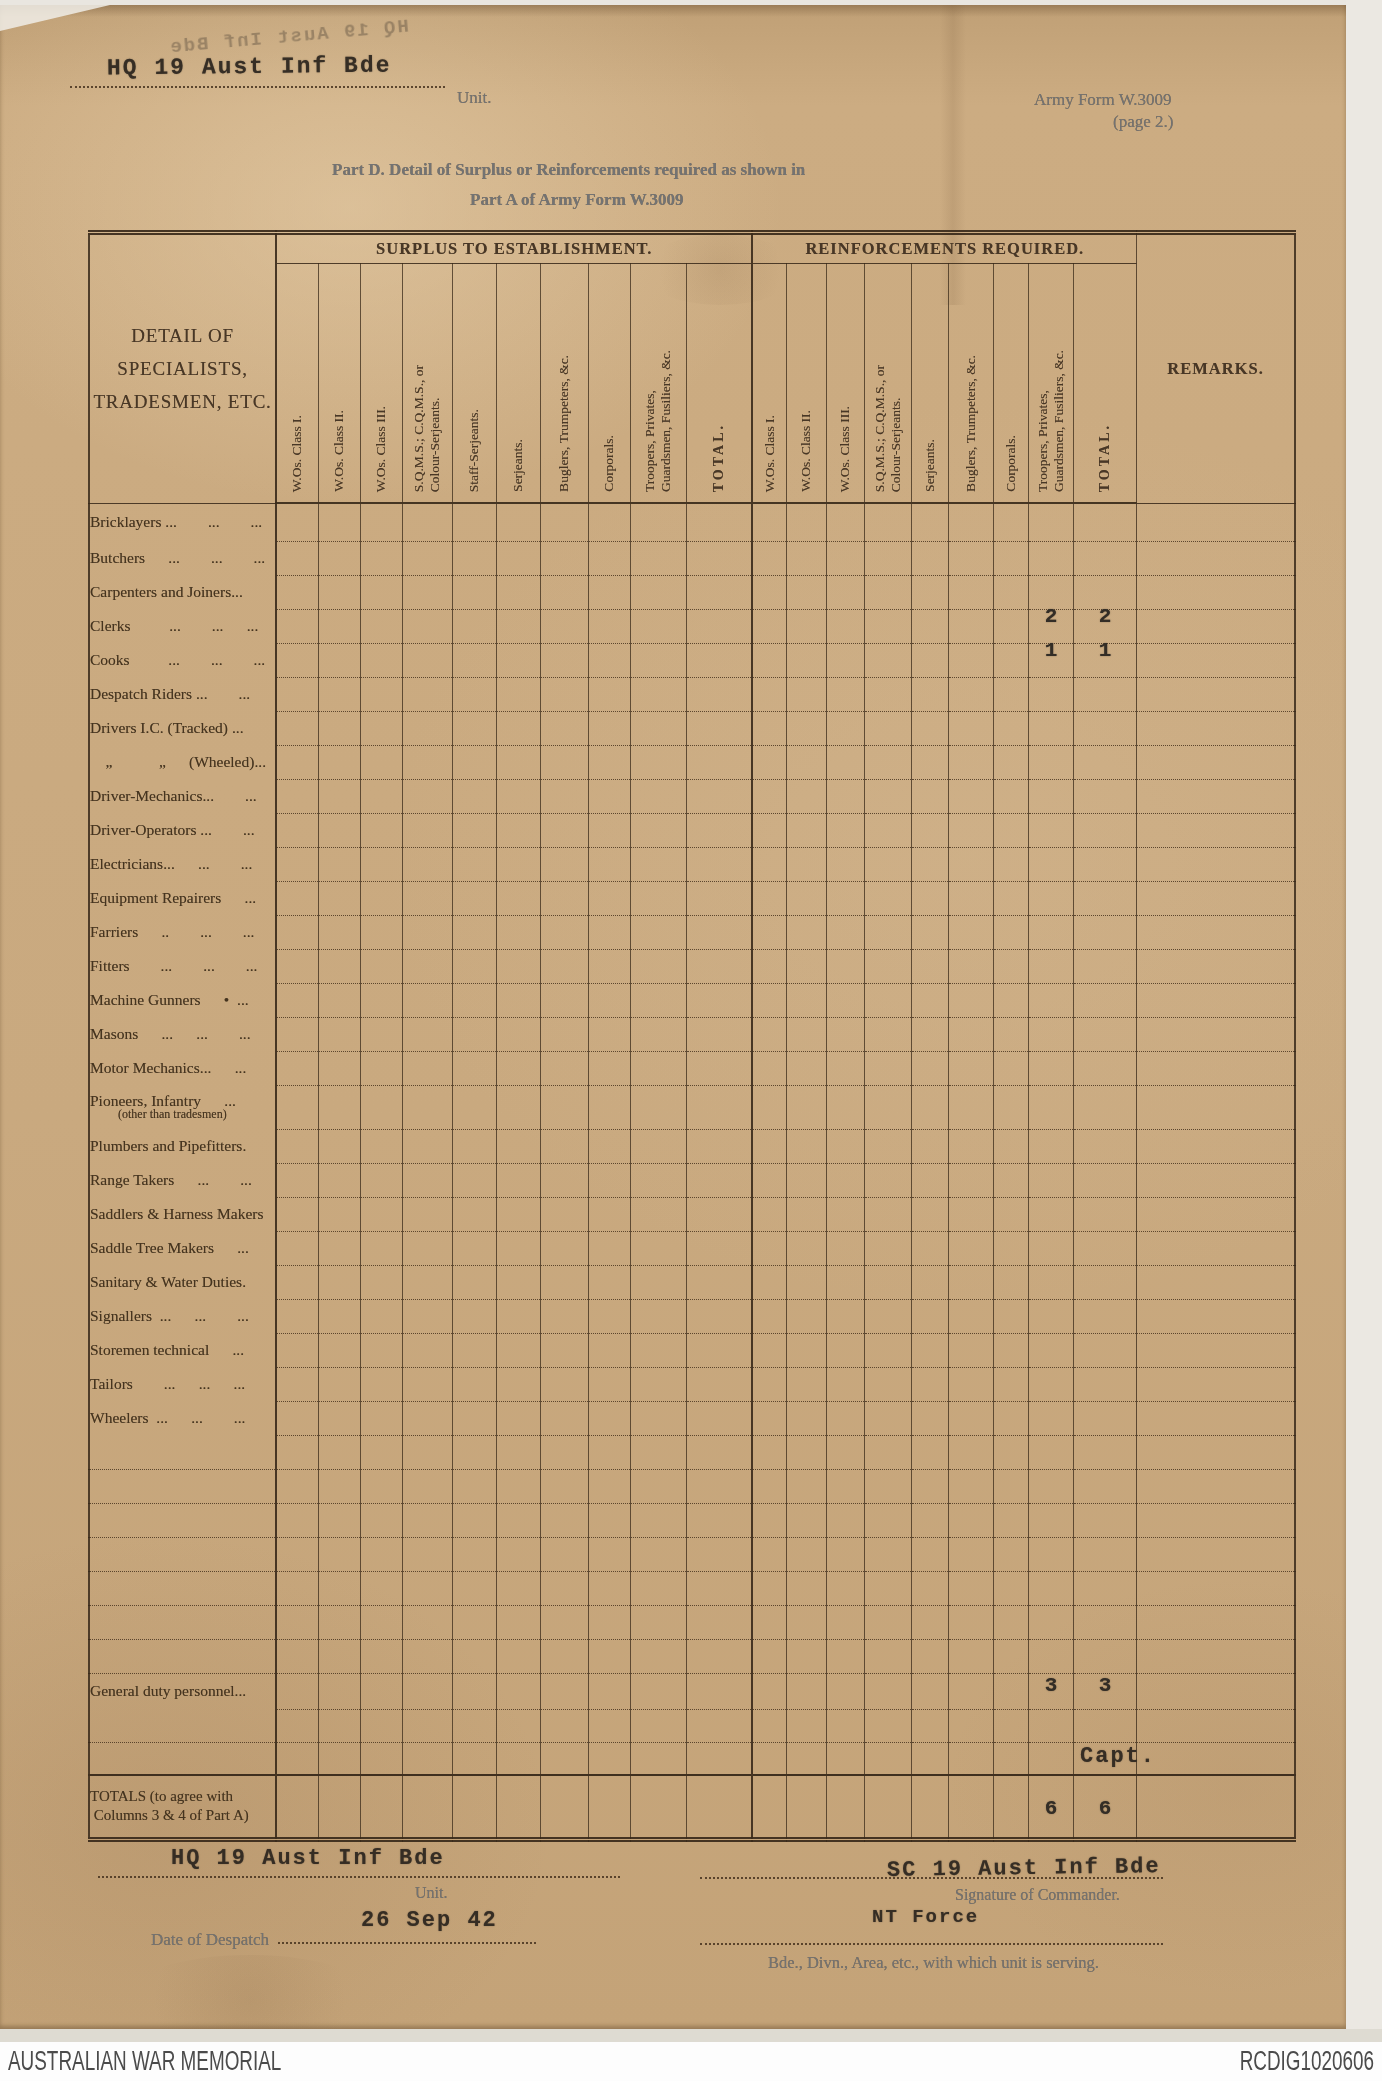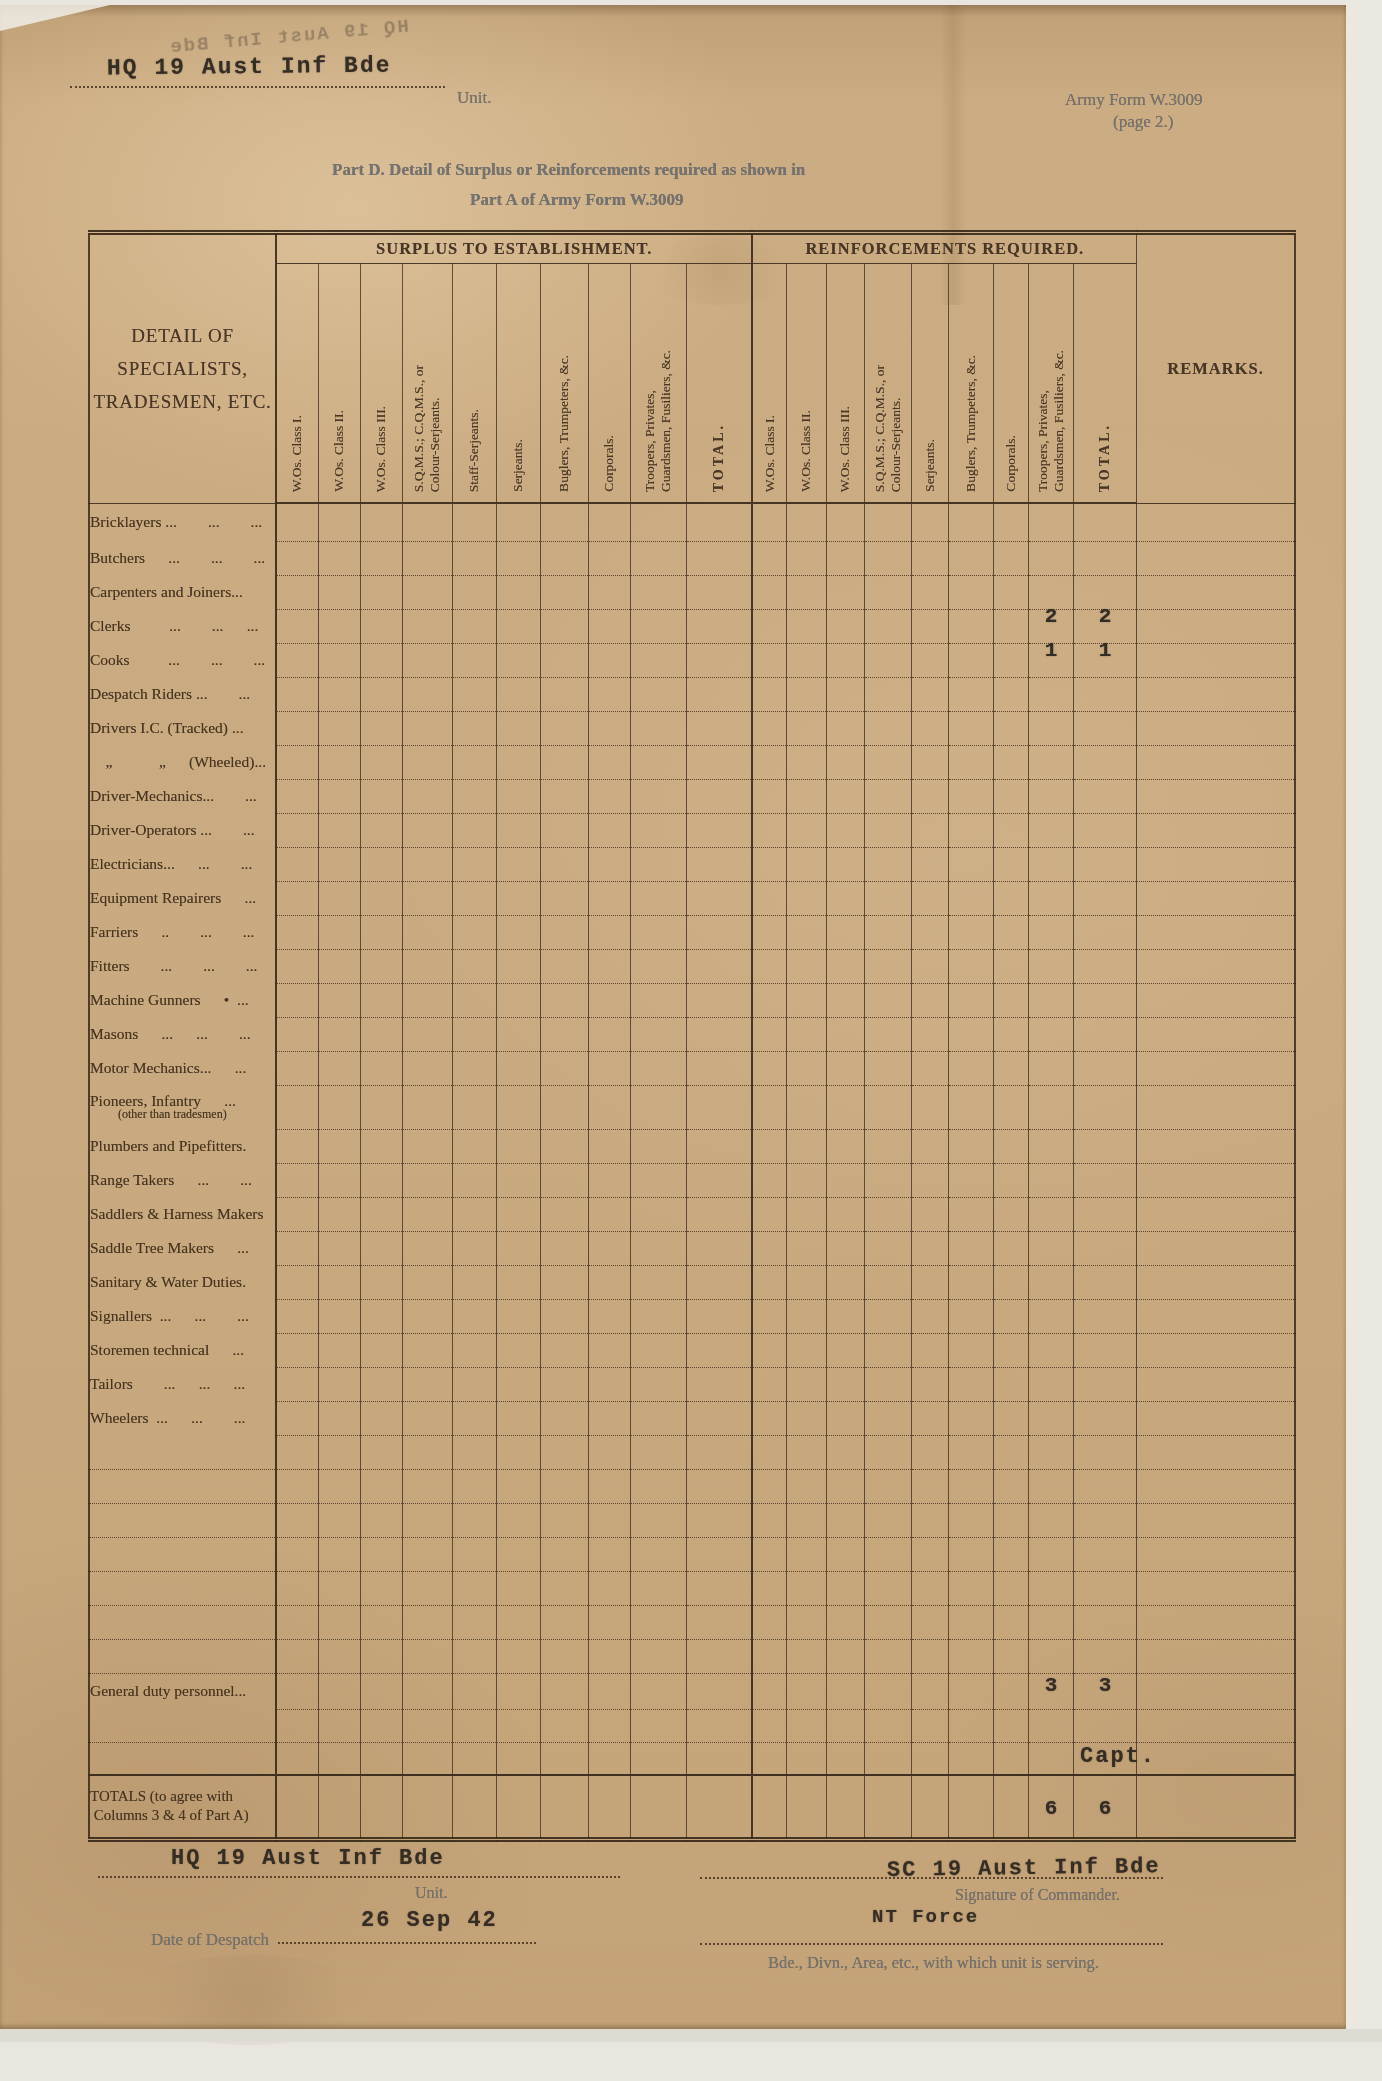--- a/index.html
+++ b/index.html
@@ -102,21 +102,21 @@
     <div class="stain" style="left:120px;top:1950px;width:260px;height:90px;"></div>
     <div class="stain" style="left:640px;top:230px;width:160px;height:70px;"></div>
   </div>
 
   <div class="ghost" style="left:168px;top:26px;font-size:19px;">HQ 19 Aust Inf Bde</div>
 
   <div class="stamp" style="left:107px;top:54px;font-size:23px;transform:rotate(-.6deg);">HQ 19 Aust Inf Bde</div>
   <div class="dotline" style="left:70px;top:86px;width:375px;"></div>
   <div class="printed" style="left:457px;top:88px;font-size:17px;">Unit.</div>
 
-  <div class="printed" style="left:1065px;top:90px;font-size:17px;">Army Form W.3009</div>
+  <div class="printed" style="left:1034px;top:90px;font-size:17px;">Army Form W.3009</div>
   <div class="printed" style="left:1113px;top:112px;font-size:17px;">(page 2.)</div>
 
   <div class="printed" style="left:332px;top:160px;font-size:17px;font-weight:700;">Part D.  Detail of Surplus or Reinforcements required as shown in</div>
   <div class="printed" style="left:470px;top:190px;font-size:17px;font-weight:700;">Part A of Army Form W.3009</div>
 
   <table class="form" id="form-table">
       <colgroup>
         <col style="width: 187px;">
         <col style="width: 42px;">
         <col style="width: 42px;">
@@ -1065,13 +1065,17 @@
   <div class="stamp" style="left:1080px;top:1744px;font-size:22px;font-family:Liberation Mono, monospace;">Capt.</div>
   <div class="stamp" style="left:887px;top:1856px;font-size:22px;transform:rotate(-.8deg);">SC 19 Aust Inf Bde</div>
   <div class="dotline" style="left:700px;top:1877px;width:463px;"></div>
   <div class="printed" style="left:955px;top:1886px;font-size:16px;">Signature of Commander.</div>
   <div class="stamp" style="left:872px;top:1906px;font-size:19px;">NT Force</div>
   <div class="dotline" style="left:700px;top:1943px;width:463px;"></div>
   <div class="printed" style="left:768px;top:1953px;font-size:16.5px;">Bde., Divn., Area, etc., with which unit is serving.</div>
 
   <div class="scan-strip"></div>
   <div class="pre-footer"></div>
+  <div class="footer-bar">
+    <span class="footer-text footer-left">AUSTRALIAN WAR MEMORIAL</span>
+    <span class="footer-text footer-right">RCDIG1020606</span>
+  </div>
 </div>
 
 </body></html>

